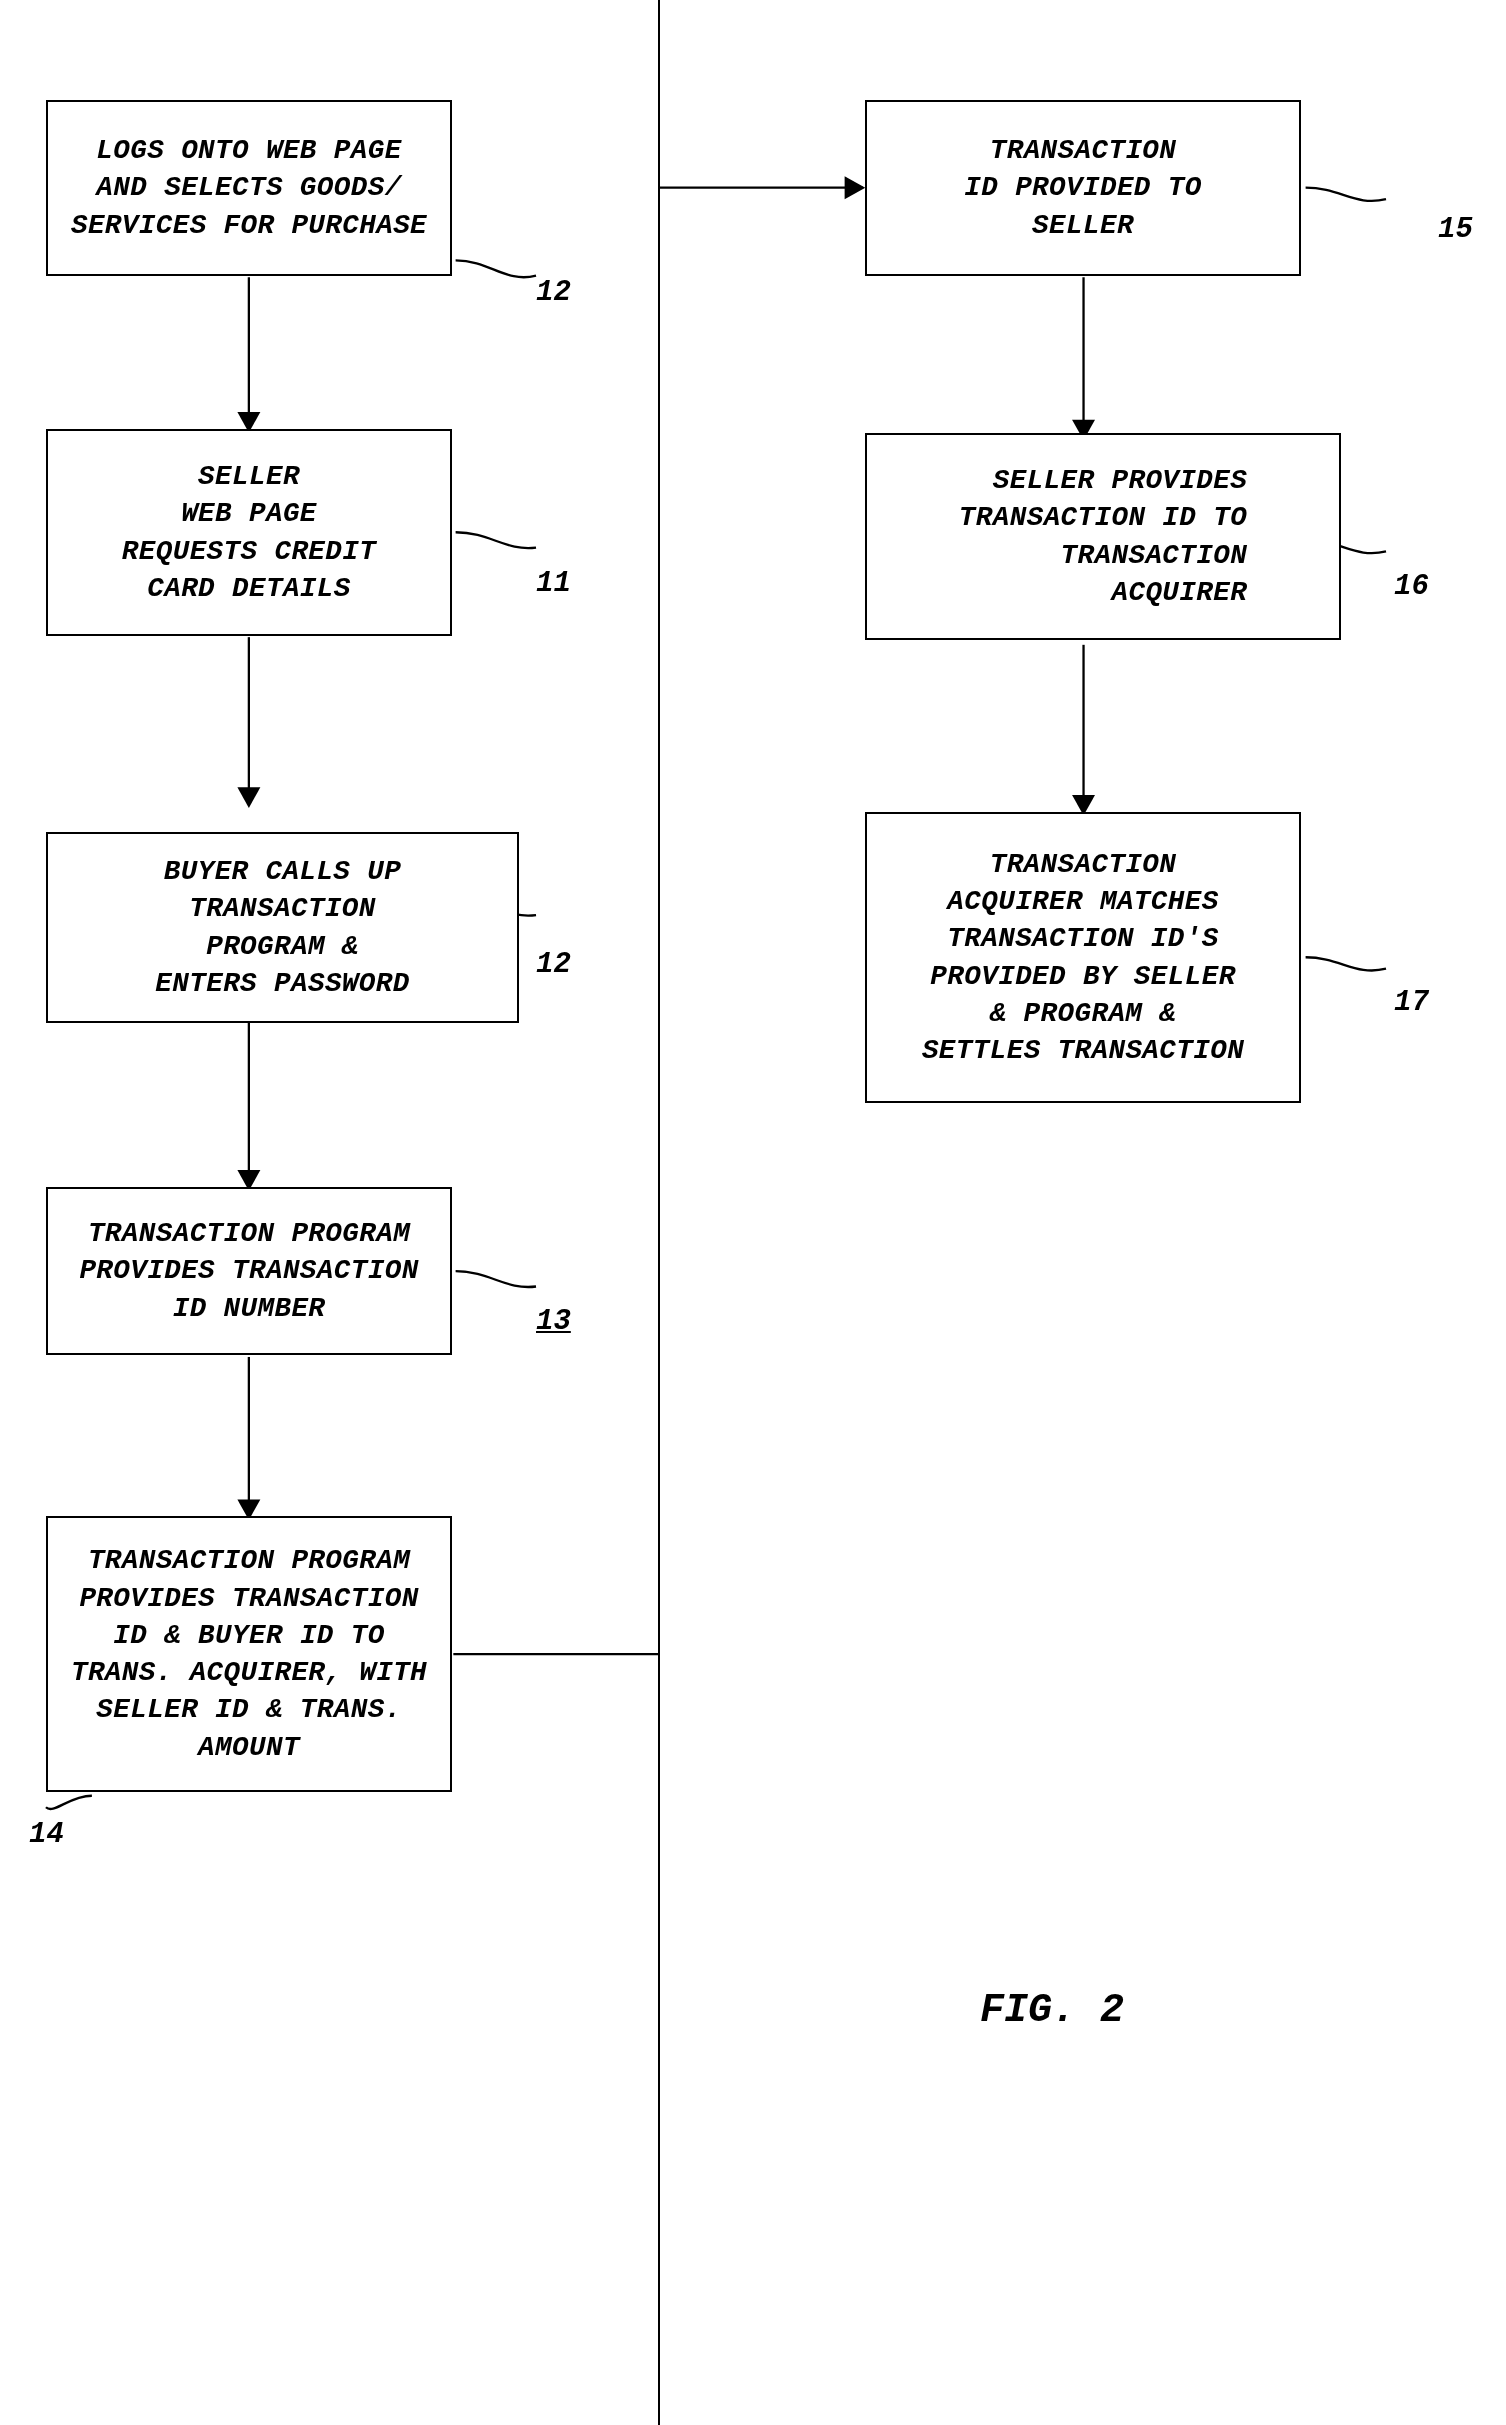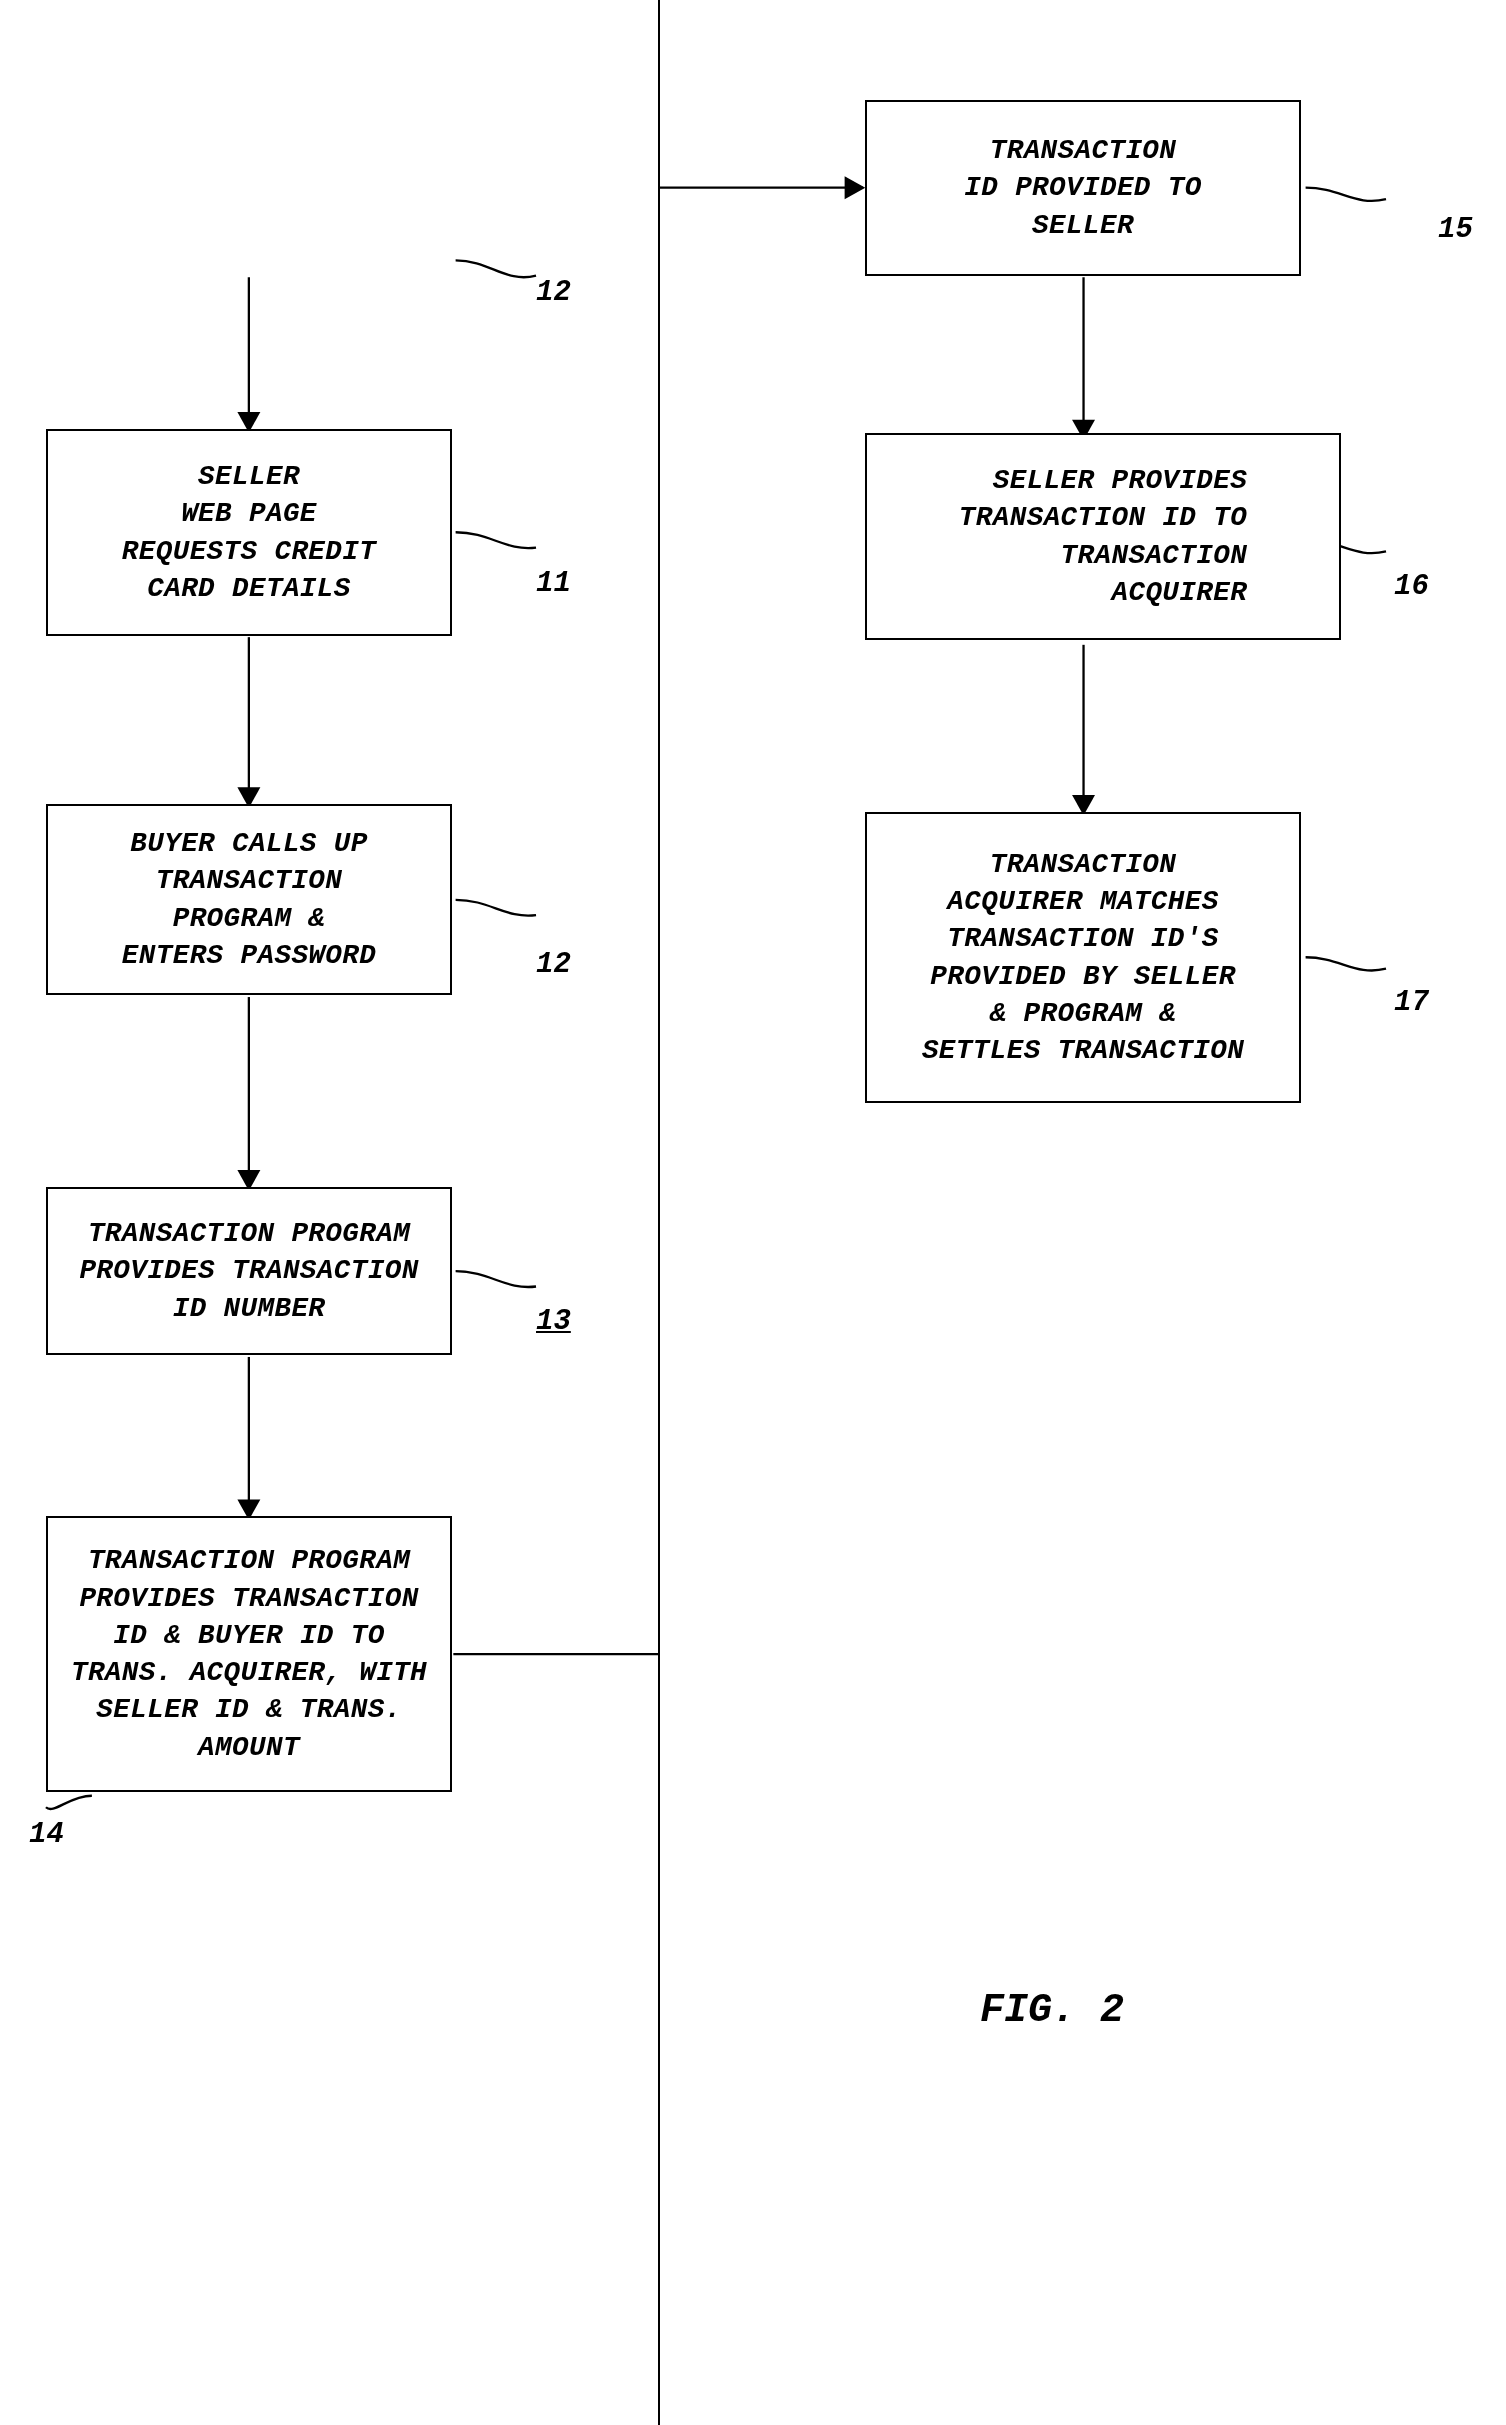--- a/index.html
+++ b/index.html
@@ -35,21 +35,21 @@
       font-size: 27.6px;
       font-weight: bold;
       line-height: 1.35;
       letter-spacing: 0.4px;
       font-family: 'Courier New', Courier, monospace;
     }
 
     
     .box1 { left: 46px; top: 100px; width: 406px; height: 176px; }
     .box2 { left: 46px; top: 429px; width: 406px; height: 207px; }
-    .box3 { left: 46px; top: 804px; width: 406px; height: 191px; }
+    .box3 { left: 46px; top: 832px; width: 473px; height: 191px; }
     .box4 { left: 46px; top: 1187px; width: 406px; height: 168px; }
     .box5 { left: 46px; top: 1516px; width: 406px; height: 276px; }
 
     
     .box6 { left: 865px; top: 100px; width: 436px; height: 176px; }
     .box7 { left: 865px; top: 433px; width: 476px; height: 207px; text-align: right; }
     .box8 { left: 865px; top: 812px; width: 436px; height: 291px; }
 
     
     .diagram-svg {
@@ -132,20 +132,25 @@
 
     <path d="M 1705,1250 C 1750,1250 1770,1275 1810,1265 C 1830,1260 1830,1290" stroke="#000" stroke-width="3" fill="none"></path>
 
     <line x1="592" y1="2160" x2="860" y2="2160" stroke="#000" stroke-width="3"></line>
 
     <line x1="860" y1="245" x2="1127" y2="245" stroke="#000" stroke-width="3"></line>
     <polygon points="1130,245 1103,230 1103,260" fill="#000"></polygon>
 
   </svg>
 
+  <div class="flow-box box1">
+    <span class="flow-box-text" style="white-space: pre-line;">LOGS ONTO WEB PAGE
+AND SELECTS GOODS/
+SERVICES FOR PURCHASE</span>
+  </div>
 
   <div class="flow-box box2">
     <span class="flow-box-text" style="white-space: pre-line;">SELLER
 WEB PAGE
 REQUESTS CREDIT
 CARD DETAILS</span>
   </div>
 
   <div class="flow-box box3">
     <span class="flow-box-text" style="white-space: pre-line;">BUYER CALLS UP

